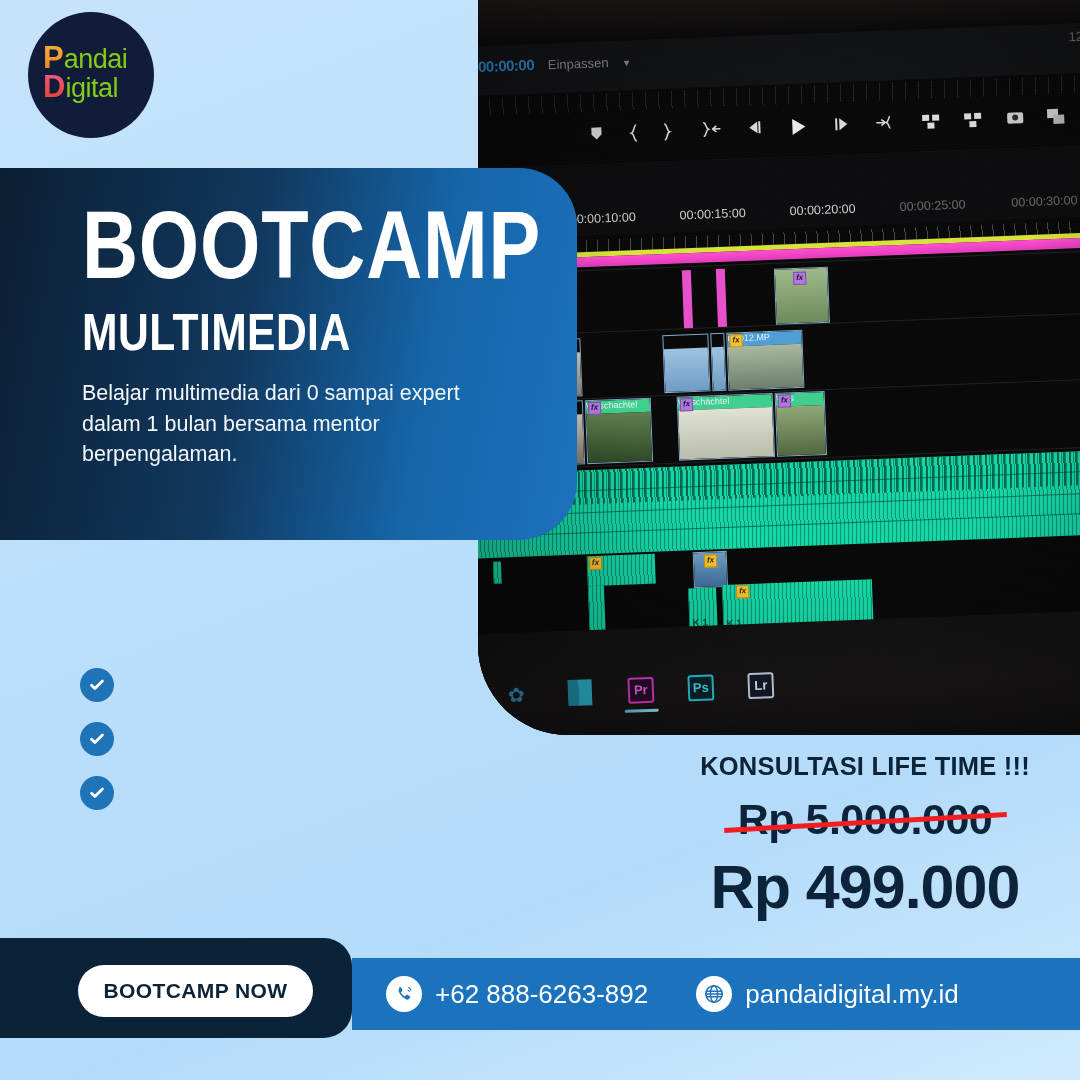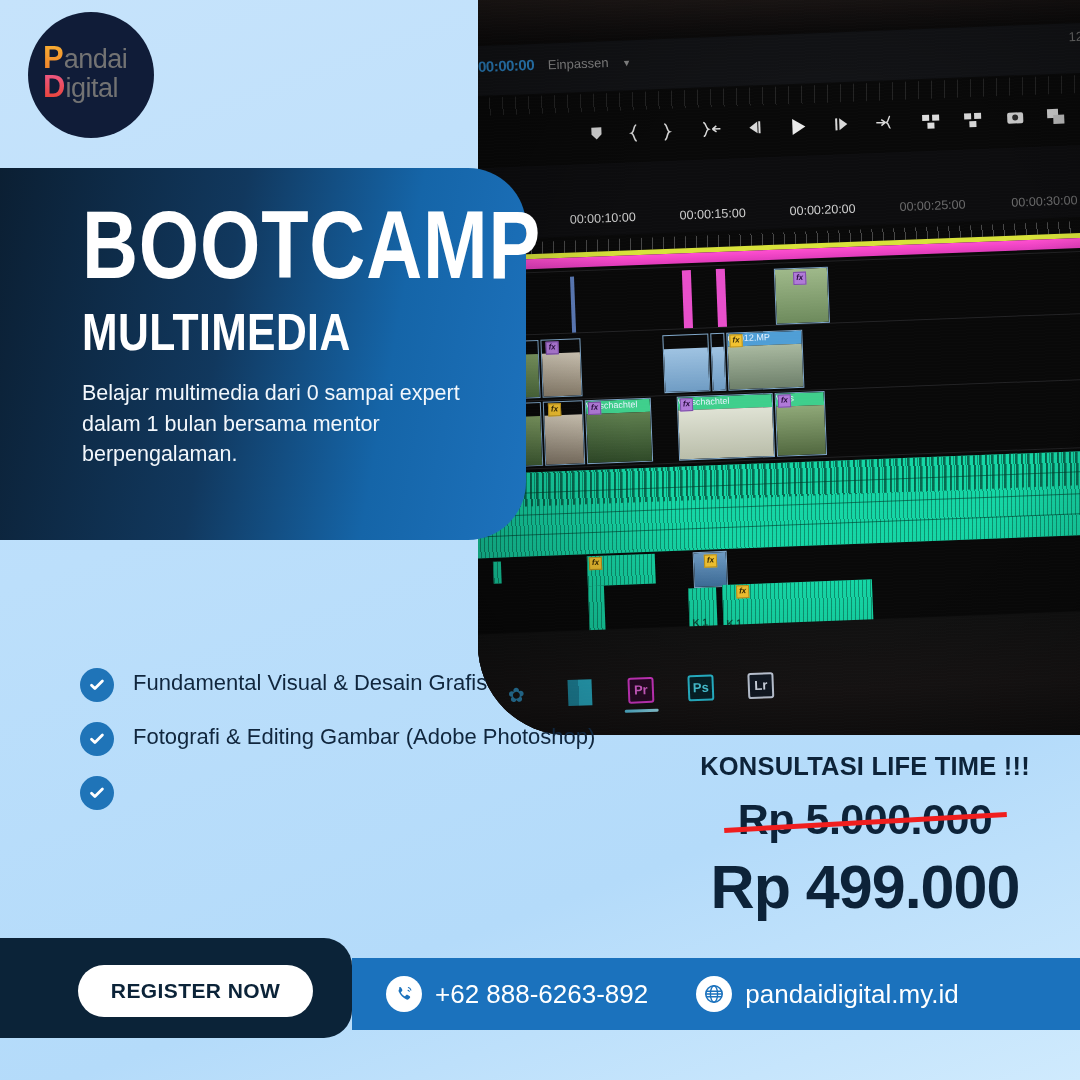--- a/index.html
+++ b/index.html
@@ -194,28 +194,28 @@
   }
   .cap-p {
     background: linear-gradient(180deg, #f9b233 0%, #f07d2a 100%);
     -webkit-background-clip: text; background-clip: text; color: transparent;
   }
   .cap-d {
     background: linear-gradient(180deg, #ee5a8c 0%, #e8412f 100%);
     -webkit-background-clip: text; background-clip: text; color: transparent;
   }
   .logo-rest {
-    font-size: 27px; color: #737373; line-height: 1; letter-spacing: -0.5px;
+    font-size: 27px; color: #84cc16; line-height: 1; letter-spacing: -0.5px;
     font-family: "Liberation Sans", sans-serif;
   }
 
   
   .head-panel {
     position: absolute; left: 0px; top: 168px;
-    width: 526px; height: 372px;
+    width: 577px; height: 372px;
     background: linear-gradient(100deg, #0b1f33 0%, #11385e 42%, #1565a8 72%, #1d72bd 100%);
     border-top-right-radius: 58px;
     border-bottom-right-radius: 58px;
   }
   .h-title {
     position: absolute; left: 82px; top: 28px;
     font-size: 97px; font-weight: bold; color: #ffffff;
     letter-spacing: 1px; line-height: 1;
     transform: scaleX(0.80); transform-origin: left top;
     font-family: "Liberation Sans Narrow", "Liberation Sans", sans-serif;
@@ -518,29 +518,27 @@
   </div>
 
 
   <div class="topics">
     <div class="topic-item">
       <span class="check">
         <svg width="18" height="18" viewBox="0 0 18 18">
             <path d="M3.5 9.2l3.4 3.4L14.4 5" stroke="#fff" stroke-width="2.8" fill="none" stroke-linecap="round" stroke-linejoin="round"></path>
           </svg>
       </span>
-      <span class="topic-label">Fundamental Visual &amp; Desain Grafis</span>
     </div>
     <div class="topic-item">
       <span class="check">
         <svg width="18" height="18" viewBox="0 0 18 18">
             <path d="M3.5 9.2l3.4 3.4L14.4 5" stroke="#fff" stroke-width="2.8" fill="none" stroke-linecap="round" stroke-linejoin="round"></path>
           </svg>
       </span>
-      <span class="topic-label">Fotografi &amp; Editing Gambar (Adobe Photoshop)</span>
     </div>
     <div class="topic-item">
       <span class="check">
         <svg width="18" height="18" viewBox="0 0 18 18">
             <path d="M3.5 9.2l3.4 3.4L14.4 5" stroke="#fff" stroke-width="2.8" fill="none" stroke-linecap="round" stroke-linejoin="round"></path>
           </svg>
       </span>
     </div>
   </div>
 
@@ -548,21 +546,21 @@
     <div class="price-head">KONSULTASI LIFE TIME !!!</div>
     <div class="price-old-wrap">
       <span class="price-old">Rp 5.000.000</span>
       <span class="strike"></span>
     </div>
     <div class="price-new">Rp 499.000</div>
   </div>
 
   <div class="footer-dark"></div>
   <div class="reg-btn">
-    <span>REGISTER NOW</span>
+    <span>BOOTCAMP NOW</span>
   </div>
 
   <div class="footer-blue">
     <div class="contact">
       <span class="c-ico">
         <svg width="22" height="22" viewBox="0 0 22 22">
           <path d="M6.2 4.4c.6-.6 1.6-.5 2 .3l1 1.8c.3.6.2 1.3-.3 1.7l-.8.7c-.2.2-.3.5-.1.8.8 1.5 2 2.7 3.5 3.5.3.2.6.1.8-.1l.7-.8c.4-.5 1.1-.6 1.7-.3l1.8 1c.8.4.9 1.4.3 2l-1 1c-.6.6-1.5.8-2.3.5C10 14.8 7.2 12 5.7 8.5c-.3-.8-.1-1.7.5-2.3z" fill="#1b72bd"></path>
           <path d="M15.4 4.6c1.2.4 2.1 1.3 2.5 2.5M15 7.2c.6.2 1 .6 1.2 1.2" stroke="#1b72bd" stroke-width="1.1" fill="none" stroke-linecap="round"></path>
         </svg>
       </span>

